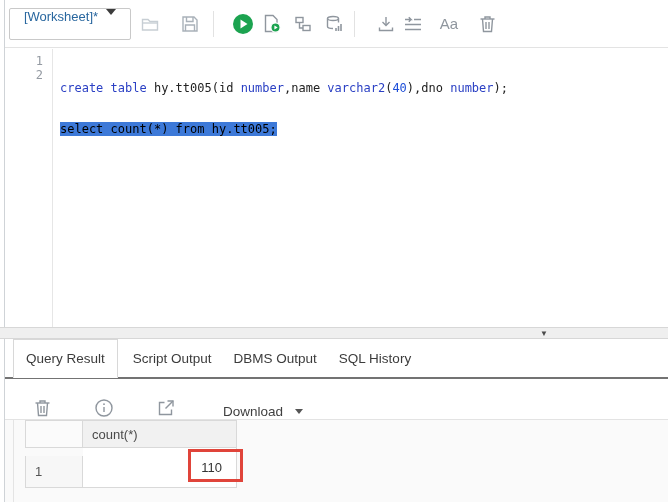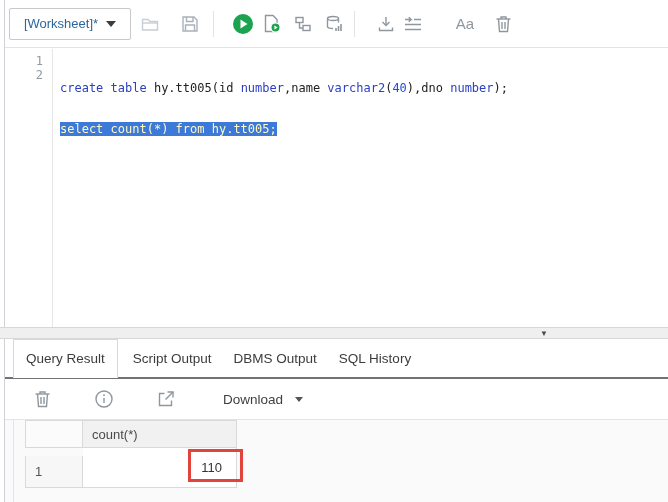--- a/index.html
+++ b/index.html
@@ -5,21 +5,21 @@
   * { margin:0; padding:0; box-sizing:border-box; }
   html,body { width:668px; height:502px; background:#fff; overflow:hidden;
               font-family:"Liberation Sans", sans-serif; }
   .app { position:relative; width:668px; height:502px; background:#fff; }
   .page-left-line { position:absolute; left:4px; top:0; width:1px; height:502px; background:#cfd3d7; }
 
   
   .toolbar { position:absolute; left:5px; top:0; right:0; height:48px; background:#fff;
              border-bottom:1px solid #e3e3e3; display:flex; align-items:center; }
   .ws-btn { margin-left:4px; width:122px; height:32px; background:#fff; border:1px solid #c9c9c9;
-            border-radius:2px; display:flex; align-items:center; justify-content:center; gap:8px;
+            border-radius:2px; display:flex; justify-content:center; gap:8px;
             cursor:pointer; }
   .ws-btn .lbl { color:#29679f; font-size:13px; }
   .caret { width:0; height:0; border-left:5px solid transparent; border-right:5px solid transparent;
            border-top:6px solid #3c3c3c; }
   .caret.sm { border-left-width:4px; border-right-width:4px; border-top-width:5px; border-top-color:#555; }
   .ibtn { width:22px; height:22px; border:none; background:none; display:flex; align-items:center;
           justify-content:center; cursor:pointer; padding:0; }
   .sep { width:1px; height:26px; background:#e2e2e2; }
   .aa { font-size:15px; color:#8f969e; }
   svg { display:block; }
@@ -27,35 +27,35 @@
   
   .editor { position:absolute; left:5px; top:49px; right:0; height:278px; background:#fff;
             display:flex; font-family:"DejaVu Sans Mono", monospace; font-size:12px; line-height:13.5px; }
   .gutter { width:48px; padding-top:6px; text-align:right; color:#949aa2;
             border-right:1px solid #e6e6e6; }
   .gutter div { padding-right:9px; }
   .code { padding:6px 0 0 7px; white-space:pre; }
   .tok-kw { color:#2b40c4; }
   .tok-plain { color:#222; }
   .tok-num { color:#1d4ed8; }
-  .sel-line { background:#3d79d8; color:#fef9c3; }
+  .sel-line { background:#3d79d8; color:#000000; }
 
   
   .splitter { position:absolute; left:0; top:327px; width:668px; height:12px; background:#efefef;
               border-top:1px solid #d7d7d7; border-bottom:1px solid #d7d7d7; cursor:row-resize; }
   .splitter .tri { position:absolute; left:540px; top:1px; font-size:8px; color:#4a4a4a; cursor:pointer; }
 
   
   .bottom { position:absolute; left:5px; top:339px; right:0; bottom:0; background:#fff; }
   .tabs { height:40px; display:flex; align-items:stretch; border-bottom:2px solid #737373; }
   .tab { display:flex; align-items:center; padding:0 11px; font-size:13.5px; color:#3c3c3c;
          cursor:pointer; background:#fff; border:none; }
   .tab.active { border:1px solid #d8d8d8; border-bottom:1px solid #fff; margin-bottom:-1px;
                 margin-left:8px; padding:0 12px; }
-  .rtoolbar { height:41px; display:flex; align-items:center; border-bottom:1px solid #e3e3e3;
+  .rtoolbar { height:41px; display:flex; align-items:flex-end; border-bottom:1px solid #e3e3e3;
               padding-left:26px; gap:40px; }
   .dl { display:flex; align-items:center; gap:12px; background:none; border:none; cursor:pointer; }
   .dl .lbl { font-size:13.5px; color:#3f3f3f; }
 
   .grid-area { position:relative; height:82px; background:#fafafa; }
   .grid-left-line { position:absolute; left:8px; top:0; bottom:0; width:1px; background:#e4e4e4; }
   .grid { position:absolute; left:20px; top:0; font-size:13px; color:#3f3f3f; }
   .g-row { display:flex;align-items:flex-end; }
   .g-corner { width:58px; height:28px; background:#fbfbfb; border:1px solid #d9d9d9; }
   .g-colhead { width:154px; height:28px; background:#f1f1f1; border:1px solid #d9d9d9;
@@ -131,21 +131,21 @@
       </svg>
     </button>
     <button class="ibtn" style="margin-left:5px">
       <svg width="22" height="20" viewBox="0 0 22 20" fill="none" stroke="#8f969e" stroke-width="1.5">
         <path d="M3 5.5h6l-2.2-2.2M9 5.5L6.8 7.7"></path>
         <path d="M12 5.5h7"></path>
           <path d="M3 10.5h16"></path>
           <path d="M3 15.5h16"></path>
       </svg>
     </button>
-    <button class="ibtn" style="margin-left:28px;width:26px">
+    <button class="ibtn" style="margin-left:12px;width:26px">
       <span class="aa">Aa</span>
     </button>
     <button class="ibtn" style="margin-left:14px">
       <svg width="19" height="20" viewBox="0 0 19 20" fill="none" stroke="#8f969e" stroke-width="1.4">
         <path d="M2.5 5h14"></path>
           <path d="M7 5V3h5v2"></path>
           <path d="M4.5 5l1 12.5h8l1-12.5"></path>
         <path d="M8 8v7M11 8v7"></path>
       </svg>
     </button>

